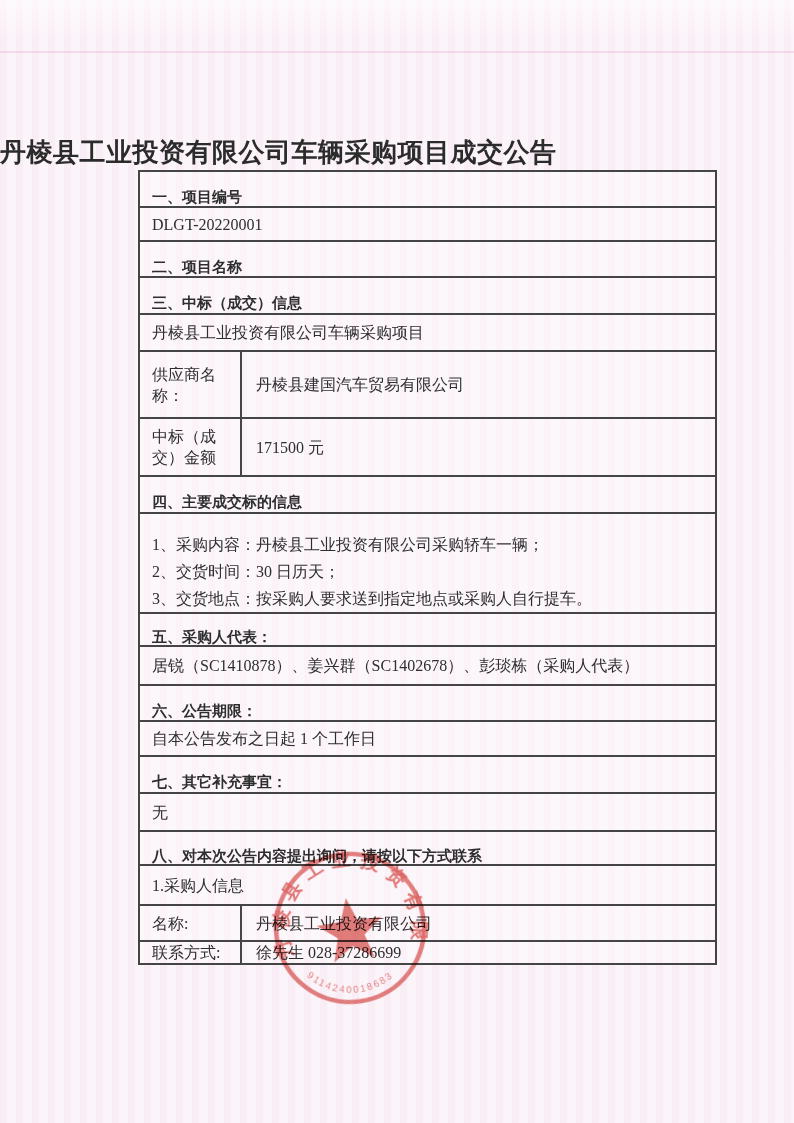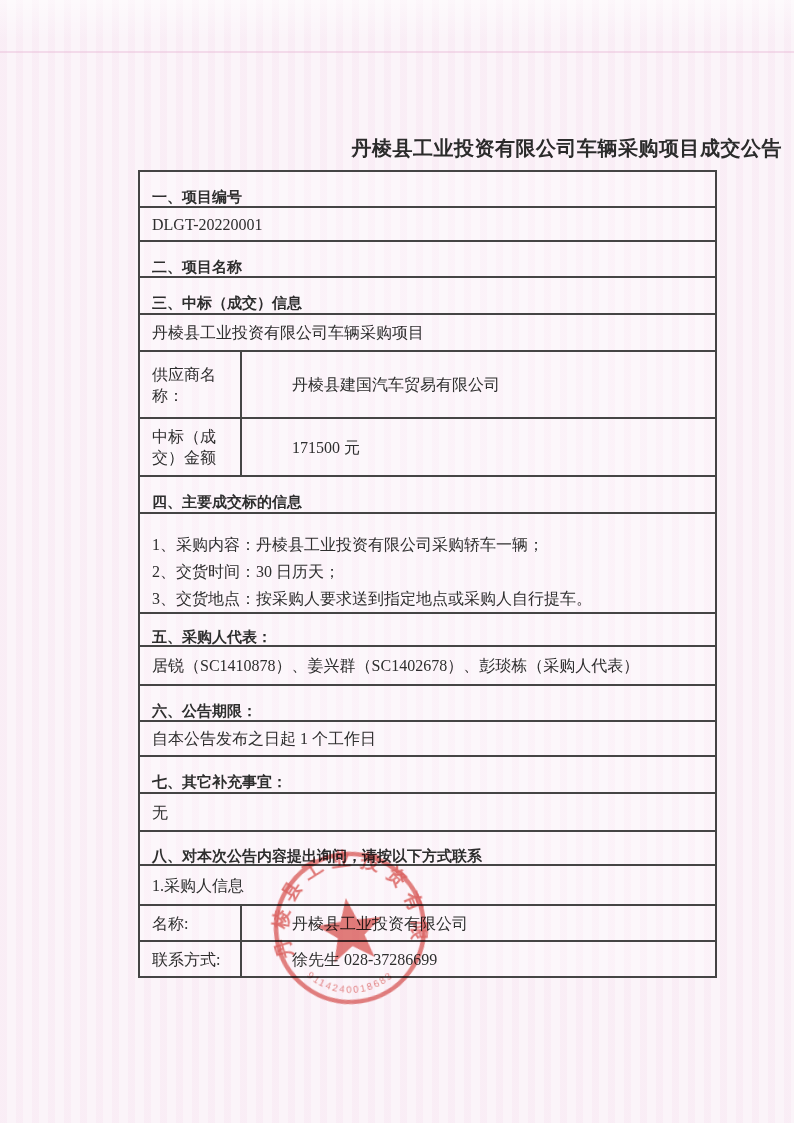--- a/index.html
+++ b/index.html
@@ -13,41 +13,41 @@
       #fbf4f9;
     font-family: "Liberation Serif", "DejaVu Serif", serif;
     color: #2e2e2e;
   }
   .scan-fold-line {
     position: absolute; left: 0; top: 51px; width: 794px; height: 2px;
     background: rgba(233,186,214,.45);
   }
   .doc-title {
     position: absolute; left: 0; top: 135px; width: 782px;
-    text-align: right;
+    text-align: left;
     font-family: "Liberation Sans", "DejaVu Sans", sans-serif;
-    font-weight: bold; font-size: 20px; letter-spacing: 0.5px;
+    font-weight: bold; font-size: 26px; letter-spacing: 0.5px;
     color: #2b2b2b;
   }
   .doc-table {
     position: absolute; left: 138px; top: 170px; width: 579px;
     border: 2px solid #454545;
     box-sizing: border-box;
     background: rgba(255, 252, 254, .35);
   }
   .row { display: flex; align-items: stretch; border-bottom: 2px solid #454545; box-sizing: border-box; }
   .row:last-child { border-bottom: none; }
   .cell { display: flex; align-items: center; box-sizing: border-box; padding: 0 12px; font-size: 16px; line-height: 21px; }
   .r-head .cell {
     font-family: "Liberation Sans", "DejaVu Sans", sans-serif;
     font-weight: bold; font-size: 15px; width: 100%; margin-top: 14px;
   }
   .r-val .cell { width: 100%; }
   .r-pair .cell.label { width: 102px; flex: 0 0 102px; border-right: 2px solid #454545; padding-right: 6px; }
-  .r-pair .cell.value { flex: 1; padding-left: 14px; margin-left: 36px; }
+  .r-pair .cell.value { flex: 1; padding-left: 14px; }
   .r-lines .cell { width: 100%; align-items: flex-end; padding-top: 9px; }
   .lines-wrap { display: block; }
   .lines-wrap .line { display: block; line-height: 27px; }
   .stamp-wrap {
     position: absolute; left: 269px; top: 847px; width: 162px; height: 162px;
     transform: rotate(-8deg);
     mix-blend-mode: multiply;
     opacity: .88;
     filter: blur(0.3px);
   }
@@ -119,21 +119,21 @@
   <div class="row r-head" style="height:34px">
     <div class="cell">八、对本次公告内容提出询问，请按以下方式联系</div>
   </div>
   <div class="row r-val" style="height:40px">
     <div class="cell">1.采购人信息</div>
   </div>
   <div class="row r-pair" style="height:36px">
     <div class="cell label">名称:</div>
     <div class="cell value">丹棱县工业投资有限公司</div>
   </div>
-  <div class="row r-pair" style="height:34px">
+  <div class="row r-pair" style="height:21px">
     <div class="cell label">联系方式:</div>
     <div class="cell value">徐先生 028-37286699</div>
   </div>
 </div>
 
 <div class="stamp-wrap">
   <svg viewBox="0 0 160 160">
     <defs>
       <path id="arcTop" d="M 21.7 101.2 A 62 62 0 1 1 138.3 101.2" fill="none"></path>
       <path id="arcBottom" d="M 26.3 114.9 A 64 64 0 0 0 133.7 114.9" fill="none"></path>

